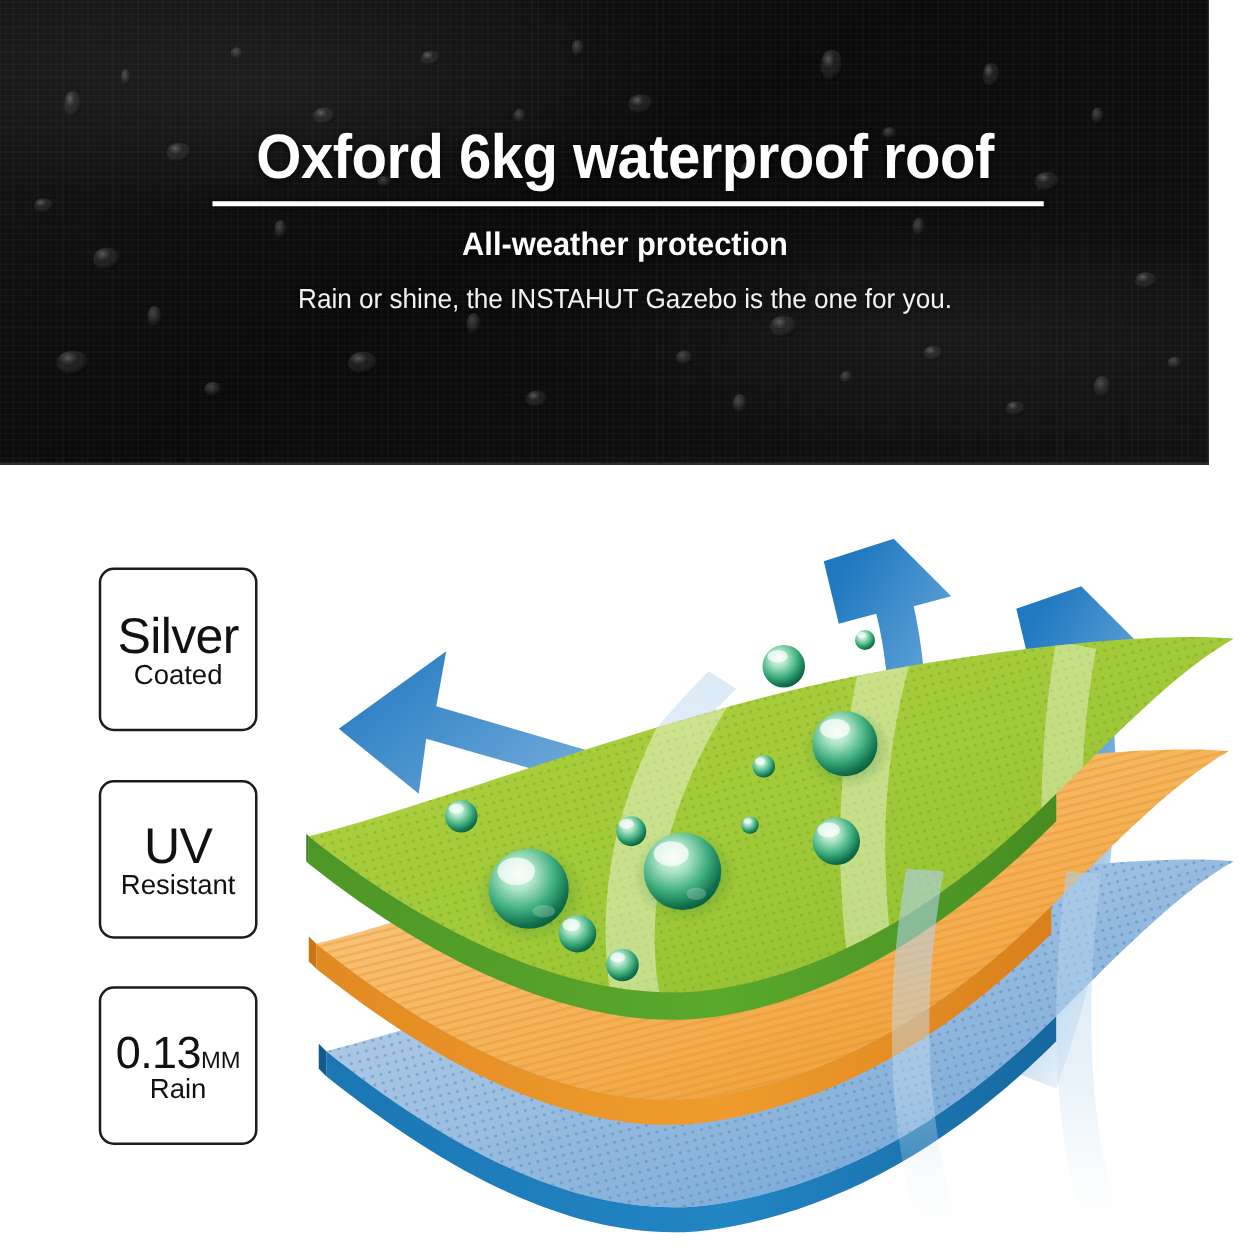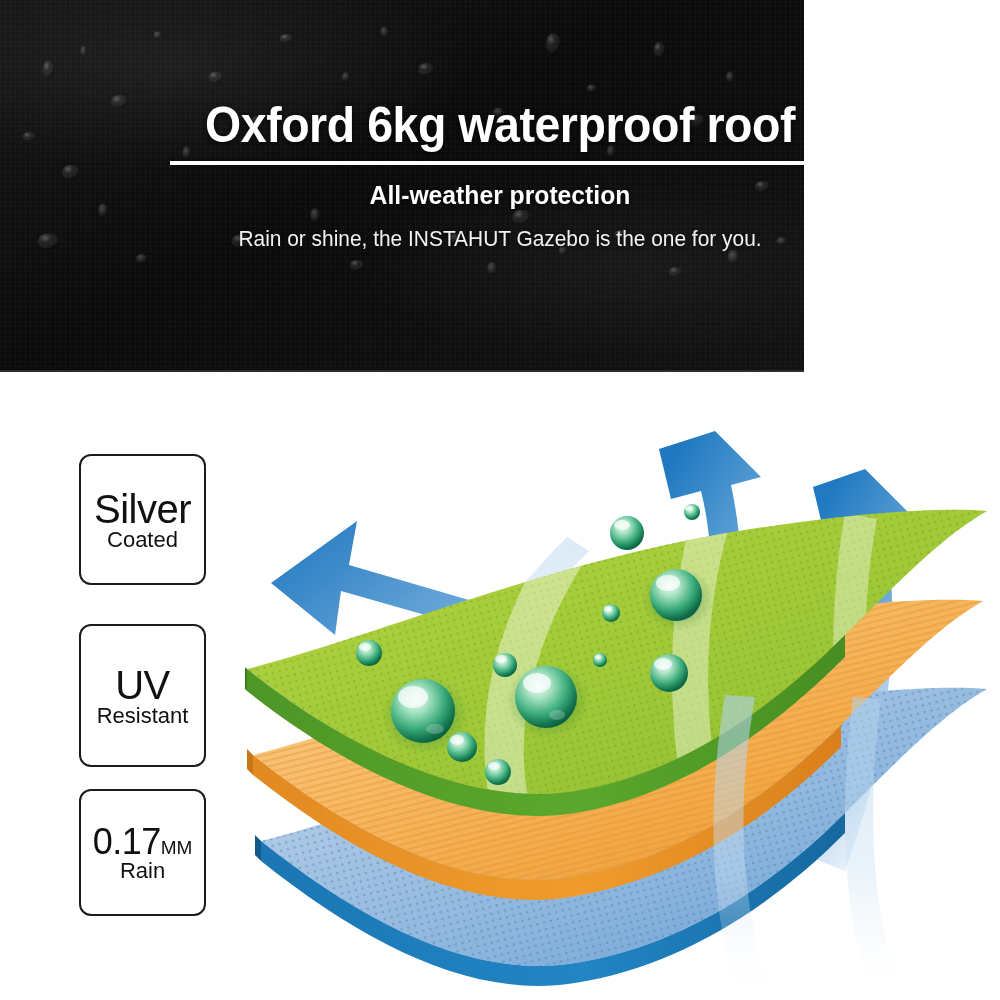--- a/index.html
+++ b/index.html
@@ -6,21 +6,21 @@
   html,body { width:1000px; height:1000px; }
   body {
     font-family:"Liberation Sans", sans-serif;
     background:#ffffff;
     position:relative;
     overflow:hidden;
   }
 
   
   #hero {
-    position:absolute; left:0; top:0; width:804px; height:372px;
+    position:absolute; left:0; top:0; width:967px; height:372px;
     background:#0d0d0d;
     overflow:hidden;
   }
   #hero-texture {
     position:absolute; inset:0;
     background:
       radial-gradient(ellipse 60% 45% at 22% 18%, rgba(255,255,255,.055), transparent 62%),
       radial-gradient(ellipse 55% 40% at 78% 72%, rgba(255,255,255,.045), transparent 62%),
       repeating-linear-gradient(90deg, rgba(255,255,255,.022) 0 1px, transparent 1px 5px),
       repeating-linear-gradient(0deg,  rgba(255,255,255,.022) 0 1px, transparent 1px 5px),
@@ -80,21 +80,21 @@
     border:2.5px solid #1c1c1c;
     border-radius:12px;
     background:#ffffff;
     display:flex;
     flex-direction:column;
     align-items:center;
     justify-content:center;
     color:#111111;
   }
   #badge-0 { left:79px;  top:454px; height:131px; }
-  #badge-1 { left:79px;  top:624px; height:143px; }
+  #badge-1 { left:79px;  top:624px; height:127px; }
   #badge-2 { left:79px;  top:789px; height:127px; }
 
   .badge-primary {
     font-size:40px;
     line-height:1;
     font-weight:normal;
     letter-spacing:-0.5px;
     white-space:nowrap;
   }
   .badge-secondary {
@@ -188,21 +188,21 @@
   <div class="badge-primary">Silver</div>
   <div class="badge-secondary">Coated</div>
 </div>
 
 <div class="badge" id="badge-1">
   <div class="badge-primary">UV</div>
   <div class="badge-secondary">Resistant</div>
 </div>
 
 <div class="badge" id="badge-2">
-  <div class="badge-primary"><span>0.17</span><span class="badge-unit">MM</span></div>
+  <div class="badge-primary"><span>0.13</span><span class="badge-unit">MM</span></div>
   <div class="badge-secondary">Rain</div>
 </div>
 
 <div id="illustration">
 <svg viewBox="0 0 745 565" xmlns="http://www.w3.org/2000/svg">
   <defs>
 
     <linearGradient id="arrLeft" x1="0%" y1="20%" x2="100%" y2="80%">
       <stop offset="0%" stop-color="#2b7fc4"></stop>
       <stop offset="42%" stop-color="#6aa6d8"></stop>

